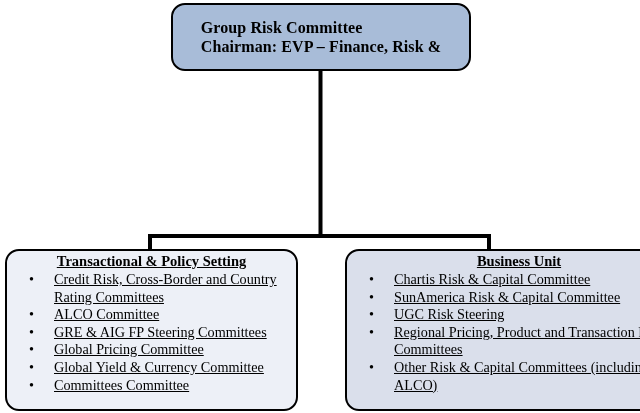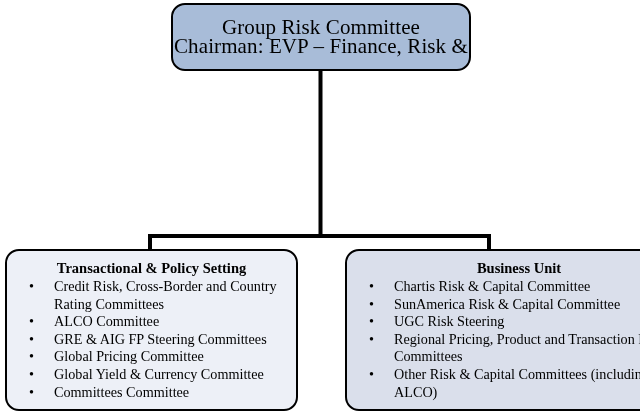--- a/index.html
+++ b/index.html
@@ -46,23 +46,23 @@
     top: 3px;
     width: 300px;
     height: 68px;
     background: #a8bcd8;
     display: flex;
     align-items: center;
     justify-content: center;
   }
 
   .node-top .title-block {
-    text-align: center;
-    font-weight: normal;
-    font-size: 21px;
+    text-align: left;
+    font-weight: bold;
+    font-size: 16px;
     line-height: 19.5px;
     letter-spacing: 0.1px;
     padding: 0 6px;
   }
   .node-top .title-line {
     display: block;
     white-space: nowrap;
   }
 
   .node-left {
@@ -75,23 +75,24 @@
 
   .node-right {
     left: 345px;
     top: 249px;
     width: 348px;
     height: 162px;
     background: #dadfeb;
   }
 
   .node-body {
-    padding: 8px 8px 4px 8px;
+    padding: 1px 8px 4px 8px;
     height: 100%;
     box-sizing: border-box;
+    text-decoration: underline;
   }
 
   .node-heading {
     text-align: center;
     font-weight: bold;
     font-size: 14.5px;
     line-height: 18px;
     margin-bottom: 1px;
   }
 

